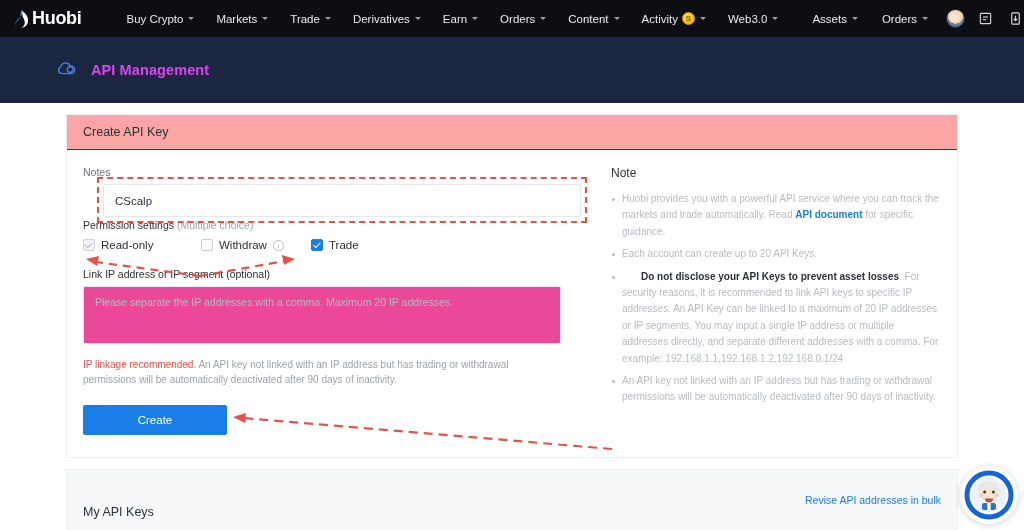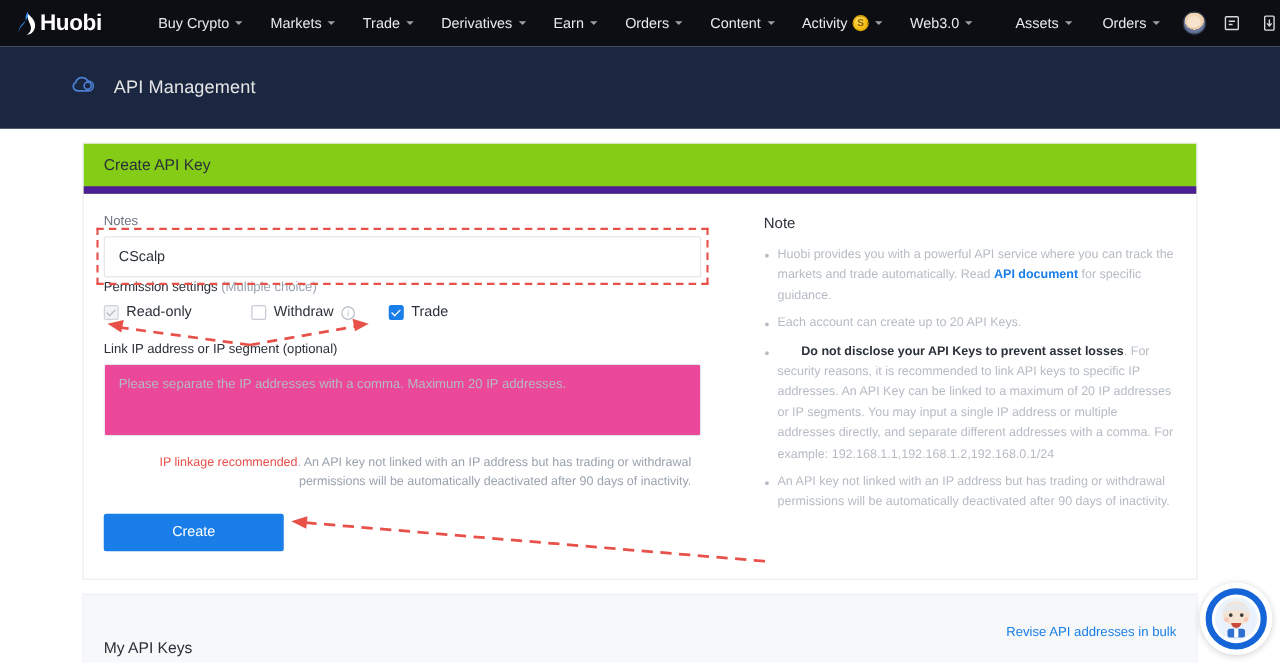--- a/index.html
+++ b/index.html
@@ -58,49 +58,49 @@
   }
 
   
   .page-header {
     height: 66px; width:100%;
     background: #1b2641;
     display: flex; align-items: center;
     padding-left: 56px;
     gap: 13px;
   }
-  .page-title { color:#e5e5e5; font-size: 14.5px; font-weight: 400; letter-spacing:.1px; }
+  .page-title { color:#d946ef; font-size: 14.5px; font-weight: 700; letter-spacing:.1px; }
 
   
   .content { position: relative; padding: 0 0 0 0; background:#fff; }
 
   .card {
     margin: 11px 66px 0 66px;
     border: 1px solid #eceff3;
     background: #fff;
   }
   .card-head {
-    background: #84cc16;
-    border-bottom: 6px solid #4c1d95;
+    background: #fca5a5;
+    border-bottom: 1px solid #4c1d95;
     padding: 10px 16px;
     font-size: 12.5px; color: #2b3139;
   }
   .card-body { display: flex; padding: 16px 16px 22px 16px; }
   .form-col { width: 500px; padding-left: 0px; position: relative; }
   .note-col { flex: 1; padding-left: 28px; }
 
   .field-label { font-size: 10.5px; color: #6b7280; margin-bottom: 6px; }
   .text-input {
     width: 478px; height: 33px;
     border: 1px solid #e4e7ec; border-radius: 2px;
     font-size: 11.5px; color: #2b3139;
     padding: 0 11px; outline: none;
     background:#fff; font-family:"Liberation Sans", sans-serif;
   }
-  .input-wrap { position: relative; width: 498px; }
+  .input-wrap { position: relative; width: 498px; margin-left: 20px; }
   .dashed-box {
     position: absolute; left: -6px; top: -7px;
     width: 490px; height: 46px;
     border: 2px dashed #e8504a; border-radius:1px;
     pointer-events: none;
   }
 
   .perm-label { font-size: 10.5px; color: #2b3139; margin: 2px 0 8px 0; }
   .perm-label .muted { color: #9aa3ae; }
   .perm-row { display: flex; align-items: center; position: relative; }
@@ -124,21 +124,21 @@
   .ip-label { font-size: 10.5px; color: #2b3139; margin: 17px 0 6px 0; }
   .ta {
     width: 478px; height: 58px;
     border: 1px solid #e4e7ec; border-radius: 2px;
     font-size: 10.5px; color:#2b3139; padding: 9px 11px; resize:none; outline:none;
     font-family:"Liberation Sans", sans-serif; background:#ec4899;
   }
   .ta::placeholder { color:#b4bac3; }
   .warn {
     width: 470px; margin-top: 9px;
-    font-size: 10px; line-height: 15px; color: #9aa3ae; text-align: right;
+    font-size: 10px; line-height: 15px; color: #9aa3ae;
   }
   .warn b { color: #e8504a; font-weight: 400; }
 
   .btn-create {
     margin-top: 18px;
     width: 144px; height: 30px; background: #1a7ee8; color:#fff;
     border:none; border-radius: 2px; font-size: 11.5px; cursor: pointer;
     font-family:"Liberation Sans", sans-serif;
   }
 

